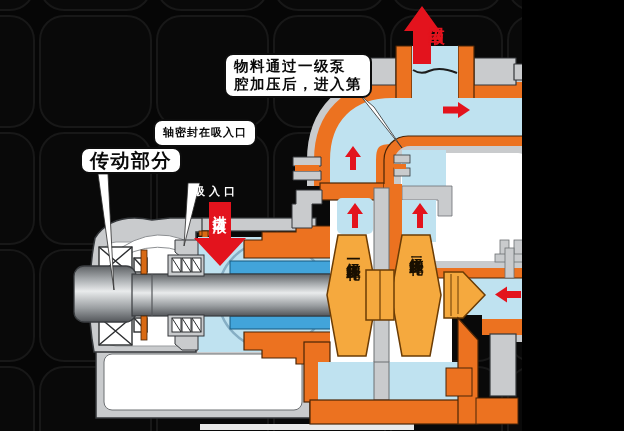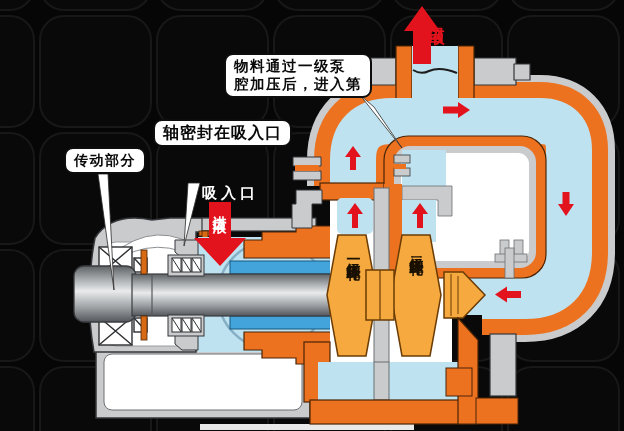--- a/index.html
+++ b/index.html
@@ -1,26 +1,26 @@
 <!DOCTYPE html>
 <html><head>
 <meta charset="utf-8">
 <style>
   html,body{margin:0;padding:0;background:#000;}
-  .stage{position:relative;width:624px;height:431px;background:#060606;overflow:hidden;
+  .stage{position:relative;width:522px;height:431px;background:#060606;overflow:hidden;
          font-family:"DejaVu Sans","Liberation Sans",sans-serif;}
   .stage svg{position:absolute;left:0;top:0;}
   .callout{position:absolute;background:#fff;border:2.5px solid #0d0d0d;border-radius:9px;
            color:#0a0a0a;font-weight:bold;padding:3px 8px;white-space:nowrap;z-index:30;}
   .callout .ln{display:block;}
   .c1{left:224px;top:53px;font-size:14.5px;line-height:17.5px;letter-spacing:1.5px;}
-  .c2{left:153px;top:119px;font-size:16px;line-height:17.5px;letter-spacing:1px;}
-  .c3{left:64px;top:147px;font-size:14px;line-height:17px;letter-spacing:1.5px;}
+  .c2{left:153px;top:119px;font-size:11px;line-height:17.5px;letter-spacing:1px;}
+  .c3{left:80px;top:147px;font-size:19px;line-height:17px;letter-spacing:1.5px;}
   .lbl{position:absolute;font-weight:bold;z-index:25;}
-  .lbl-suction{left:202px;top:184px;color:#fff;font-size:15px;letter-spacing:4px;}
+  .lbl-suction{left:194px;top:184px;color:#fff;font-size:11px;letter-spacing:4px;}
   .vtext{position:absolute;writing-mode:vertical-rl;text-orientation:upright;font-weight:bold;z-index:25;}
   .lbl-inlet{left:211px;top:205px;color:#fff;font-size:14px;letter-spacing:2px;}
   .lbl-outlet{left:426px;top:13px;color:#e3131d;font-size:17px;letter-spacing:1px;}
   .lbl-imp1{left:345px;top:251px;color:#1a1000;font-size:14px;letter-spacing:1px;}
   .lbl-imp2{left:408px;top:246px;color:#1a1000;font-size:14px;letter-spacing:1px;}
 </style>
 </head>
 <body>
 
 <div class="stage">

